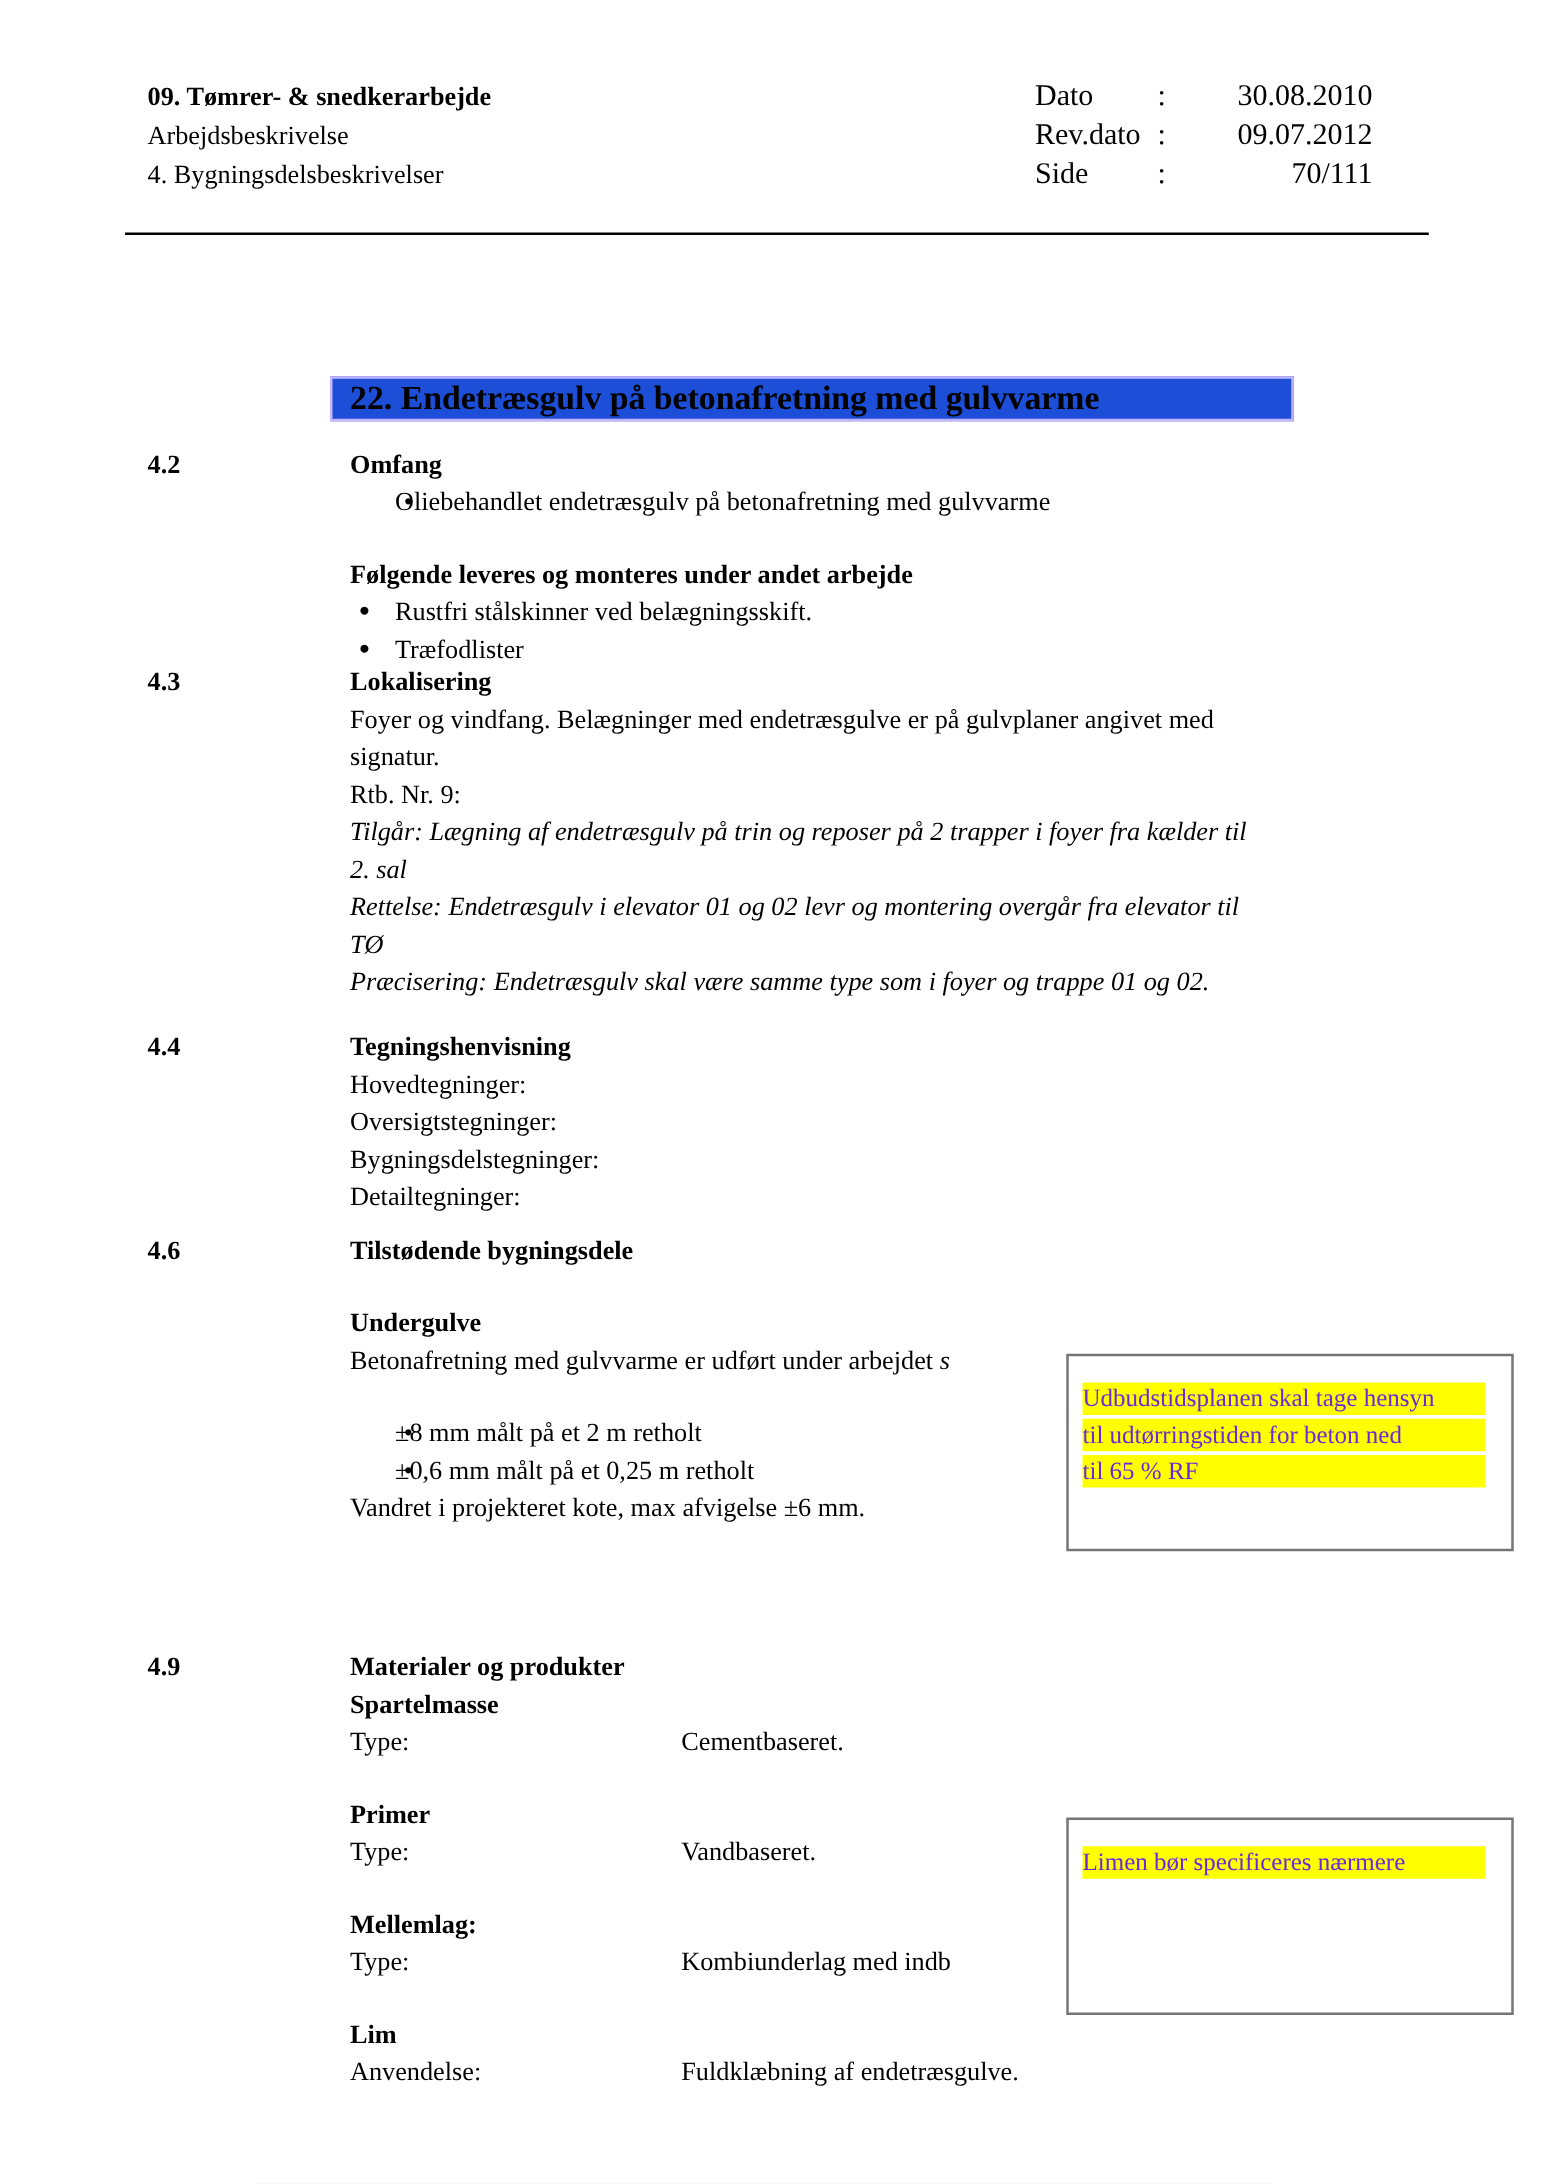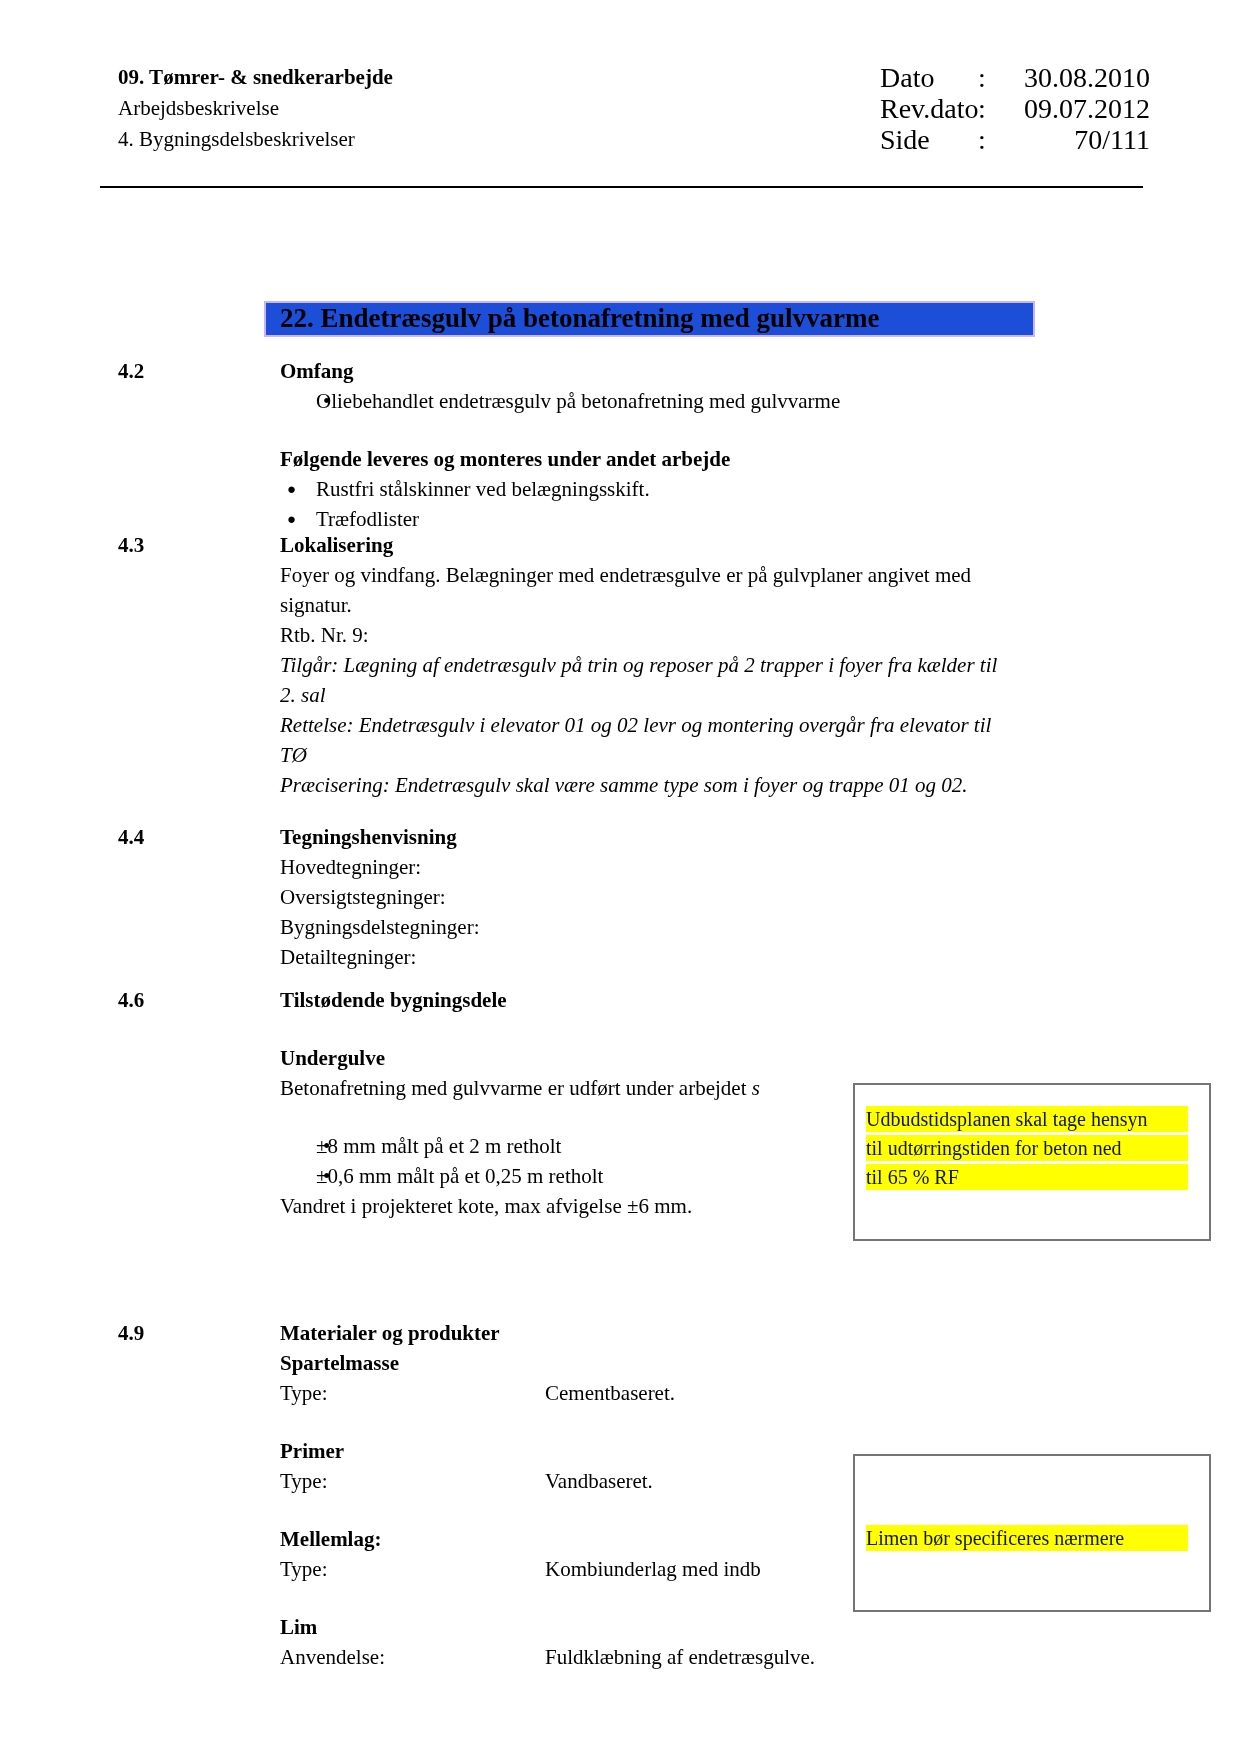--- a/index.html
+++ b/index.html
@@ -3,21 +3,21 @@
 <meta charset="utf-8">
 <style>
   html,body{margin:0;padding:0;background:#e8e8e8;}
   .page{
     position:relative;width:1240px;height:1747px;background:#ffffff;
     font-family:Liberation Serif, serif;color:#000;overflow:hidden;
   }
   
   .h-left{position:absolute;left:118px;top:62px;font-size:21px;line-height:31px;}
   .h-left .bold{font-weight:bold;}
-  .h-meta{position:absolute;left:880px;top:62px;width:270px;font-size:28px;line-height:31px;}
+  .h-meta{position:absolute;left:828px;top:62px;width:270px;font-size:24px;line-height:31px;}
   .h-meta .mrow{display:flex;}
   .h-meta .mlabel{width:98px;}
   .h-meta .msep{width:14px;}
   .h-meta .mvalue{flex:1;text-align:right;}
   .rule{position:absolute;left:100px;top:186px;width:1043px;height:2px;background:#000;}
   
   .title-box{
     position:absolute;left:264px;top:301px;width:771px;height:36px;
     border:2px solid #c4b5fd;box-sizing:border-box;
     font-size:27px;font-weight:bold;line-height:31px;padding-left:14px;
@@ -37,21 +37,21 @@
   .kv-label{display:inline-block;width:265px;}
   
   .comment{
     position:absolute;left:853px;width:358px;height:158px;background:#fff;
     border:2px solid #757575;box-sizing:border-box;padding:21px 0 0 11px;z-index:5;
   }
   .comment-1{top:1083px;}
   .comment-2{top:1454px;}
   .hl{
     display:block;width:322px;font-size:20px;line-height:26px;margin-bottom:3px;
-    color:#0f172a;white-space:nowrap;overflow:hidden;
+    color:#6d28d9;white-space:nowrap;overflow:hidden;
   }
 </style>
 </head>
 <body>
 
 <div class="page">
   <header>
     <div class="h-left" id="hleft">
         <div class="bold">09. Tømrer- &amp; snedkerarbejde</div>
         <div>Arbejdsbeskrivelse</div>
@@ -145,15 +145,15 @@
           <div class="row"><span class="kv-label">Anvendelse:</span><span>Fuldklæbning af endetræsgulve.</span></div>
         </div>
       </section>
     </main>
   <div class="comment comment-1" id="comment0" style="border-color: rgb(117, 117, 117);">
       <span class="hl" style="background: rgb(255, 255, 0);">Udbudstidsplanen skal tage hensyn</span>
       <span class="hl" style="background: rgb(255, 255, 0);">til udtørringstiden for beton ned</span>
       <span class="hl" style="background: rgb(255, 255, 0);">til 65 % RF</span>
     </div>
   <div class="comment comment-2" id="comment1" style="border-color: rgb(117, 117, 117);">
-      <span class="hl" style="background: rgb(255, 255, 0); margin-top: 48px;">Limen bør specificeres nærmere</span>
+      <span class="hl" style="background: rgb(255, 255, 0);">Limen bør specificeres nærmere</span>
     </div>
 </div>
 
 </body></html>

